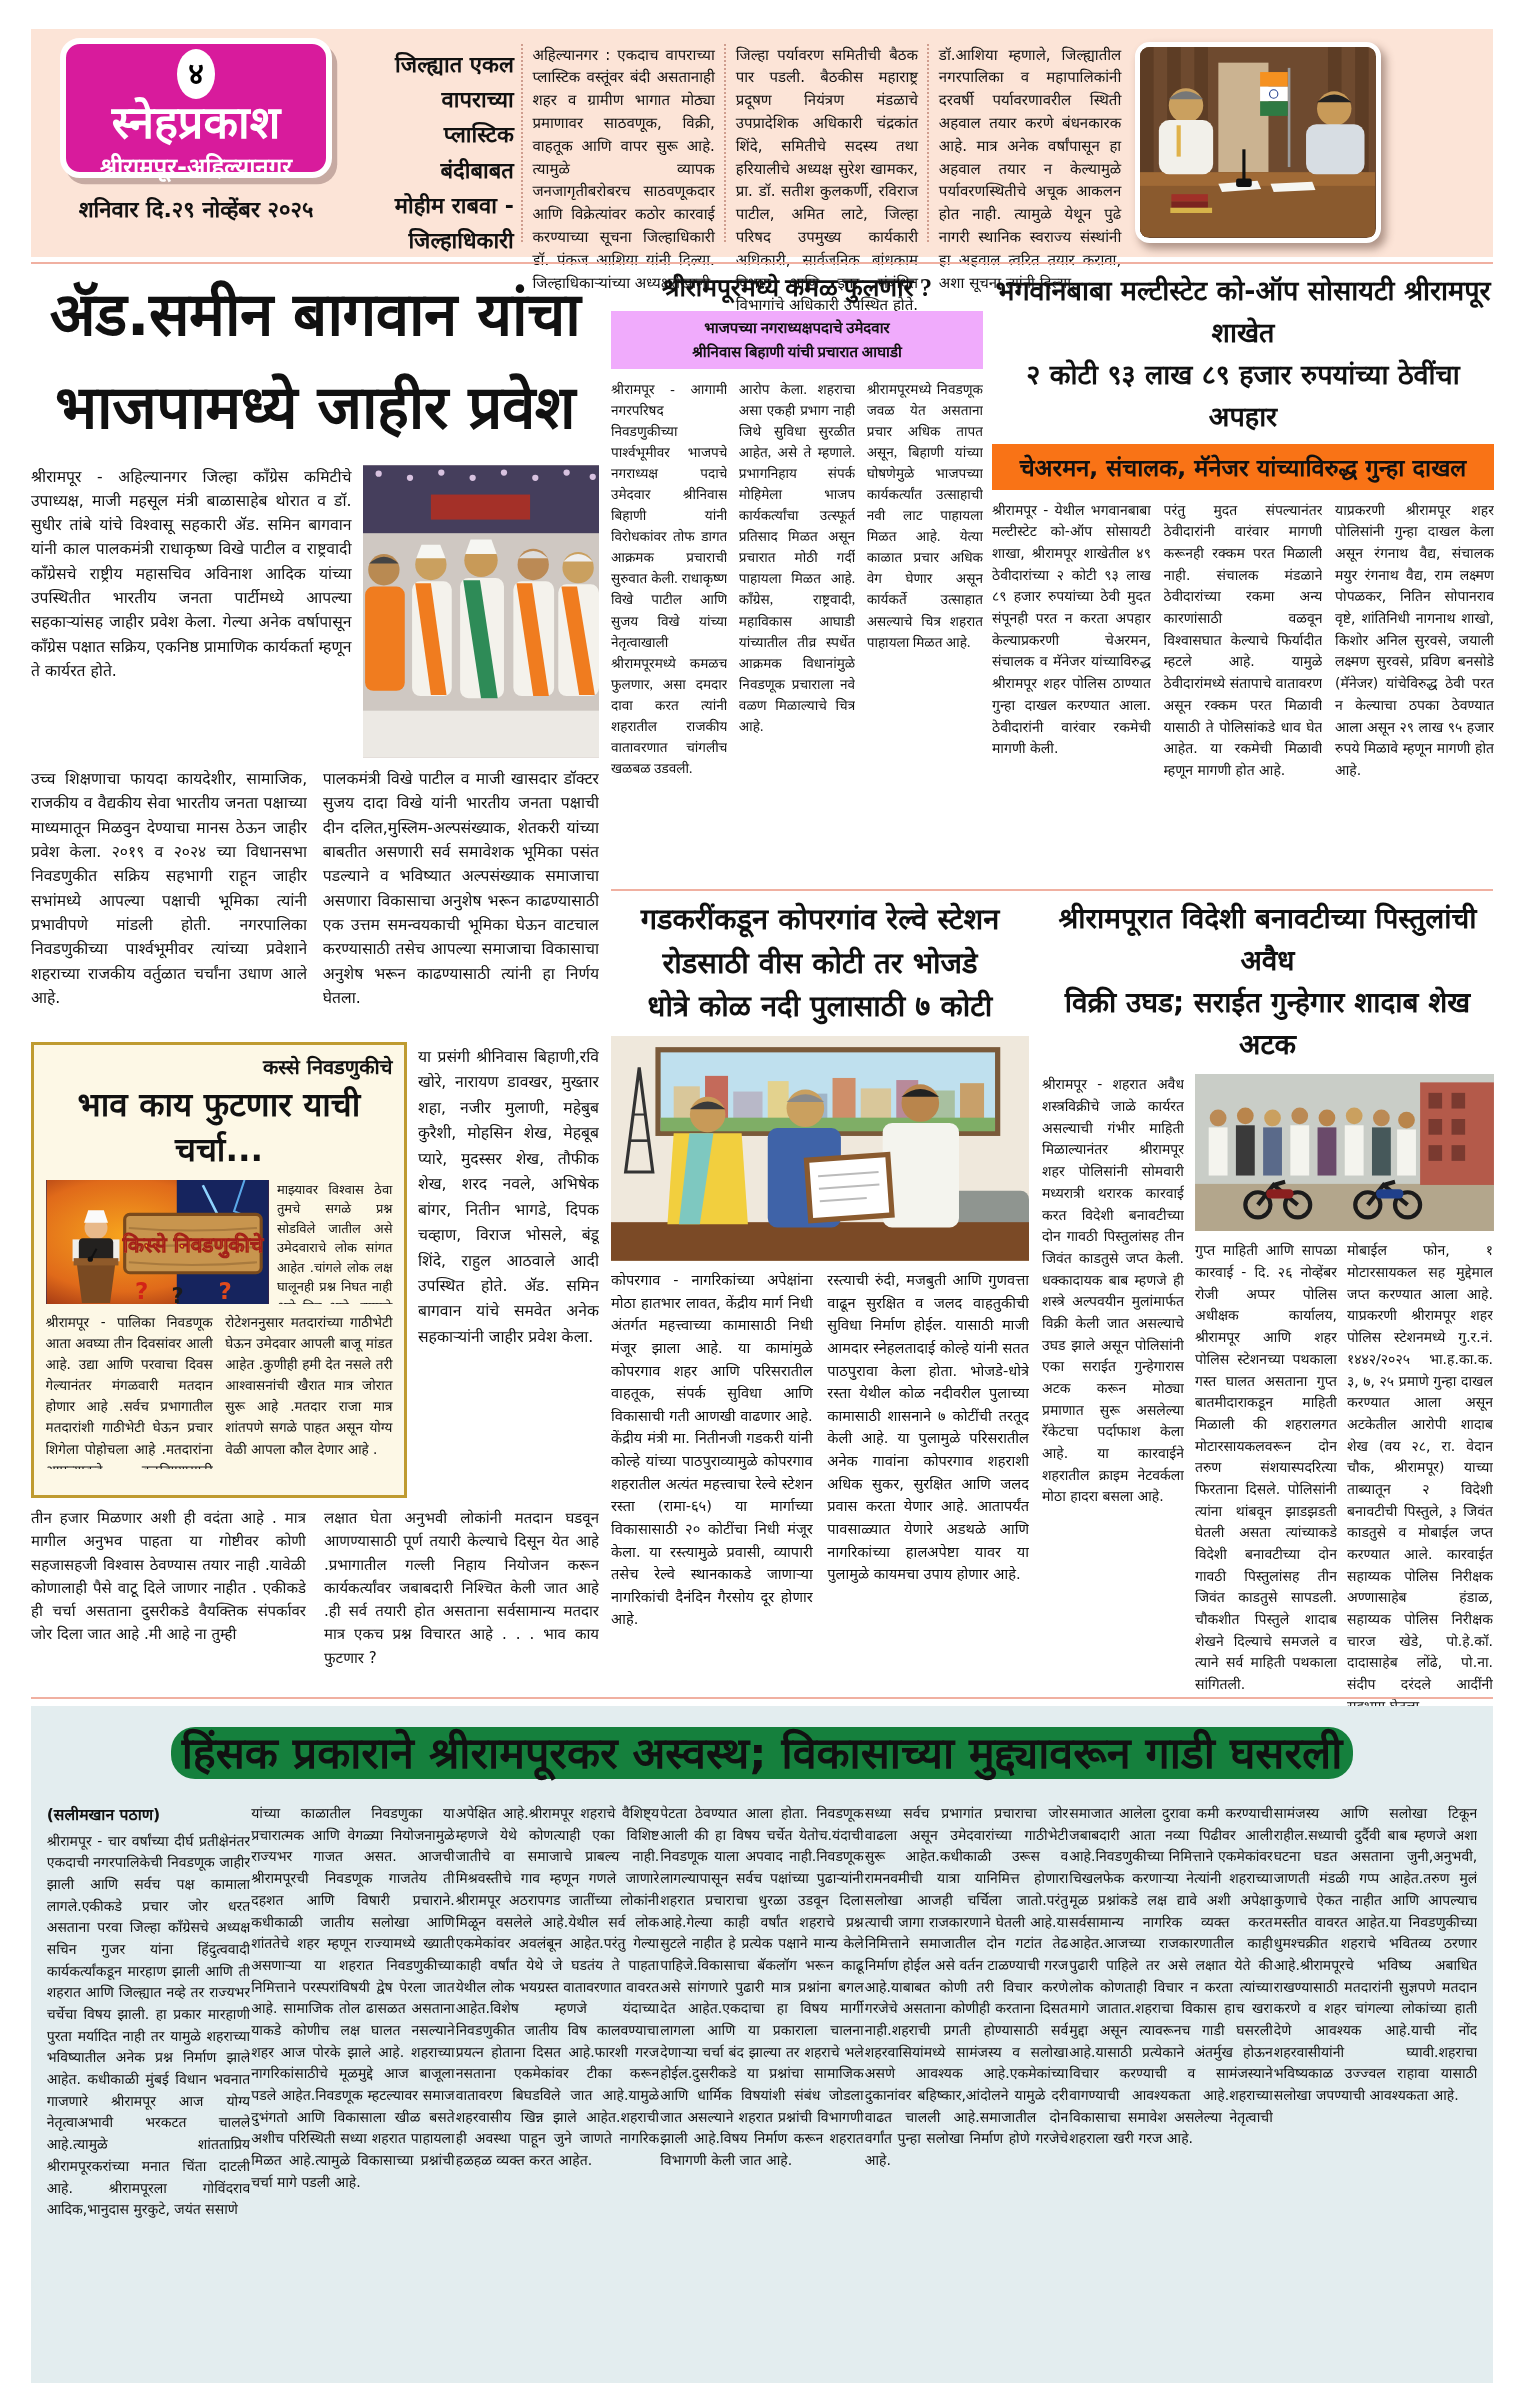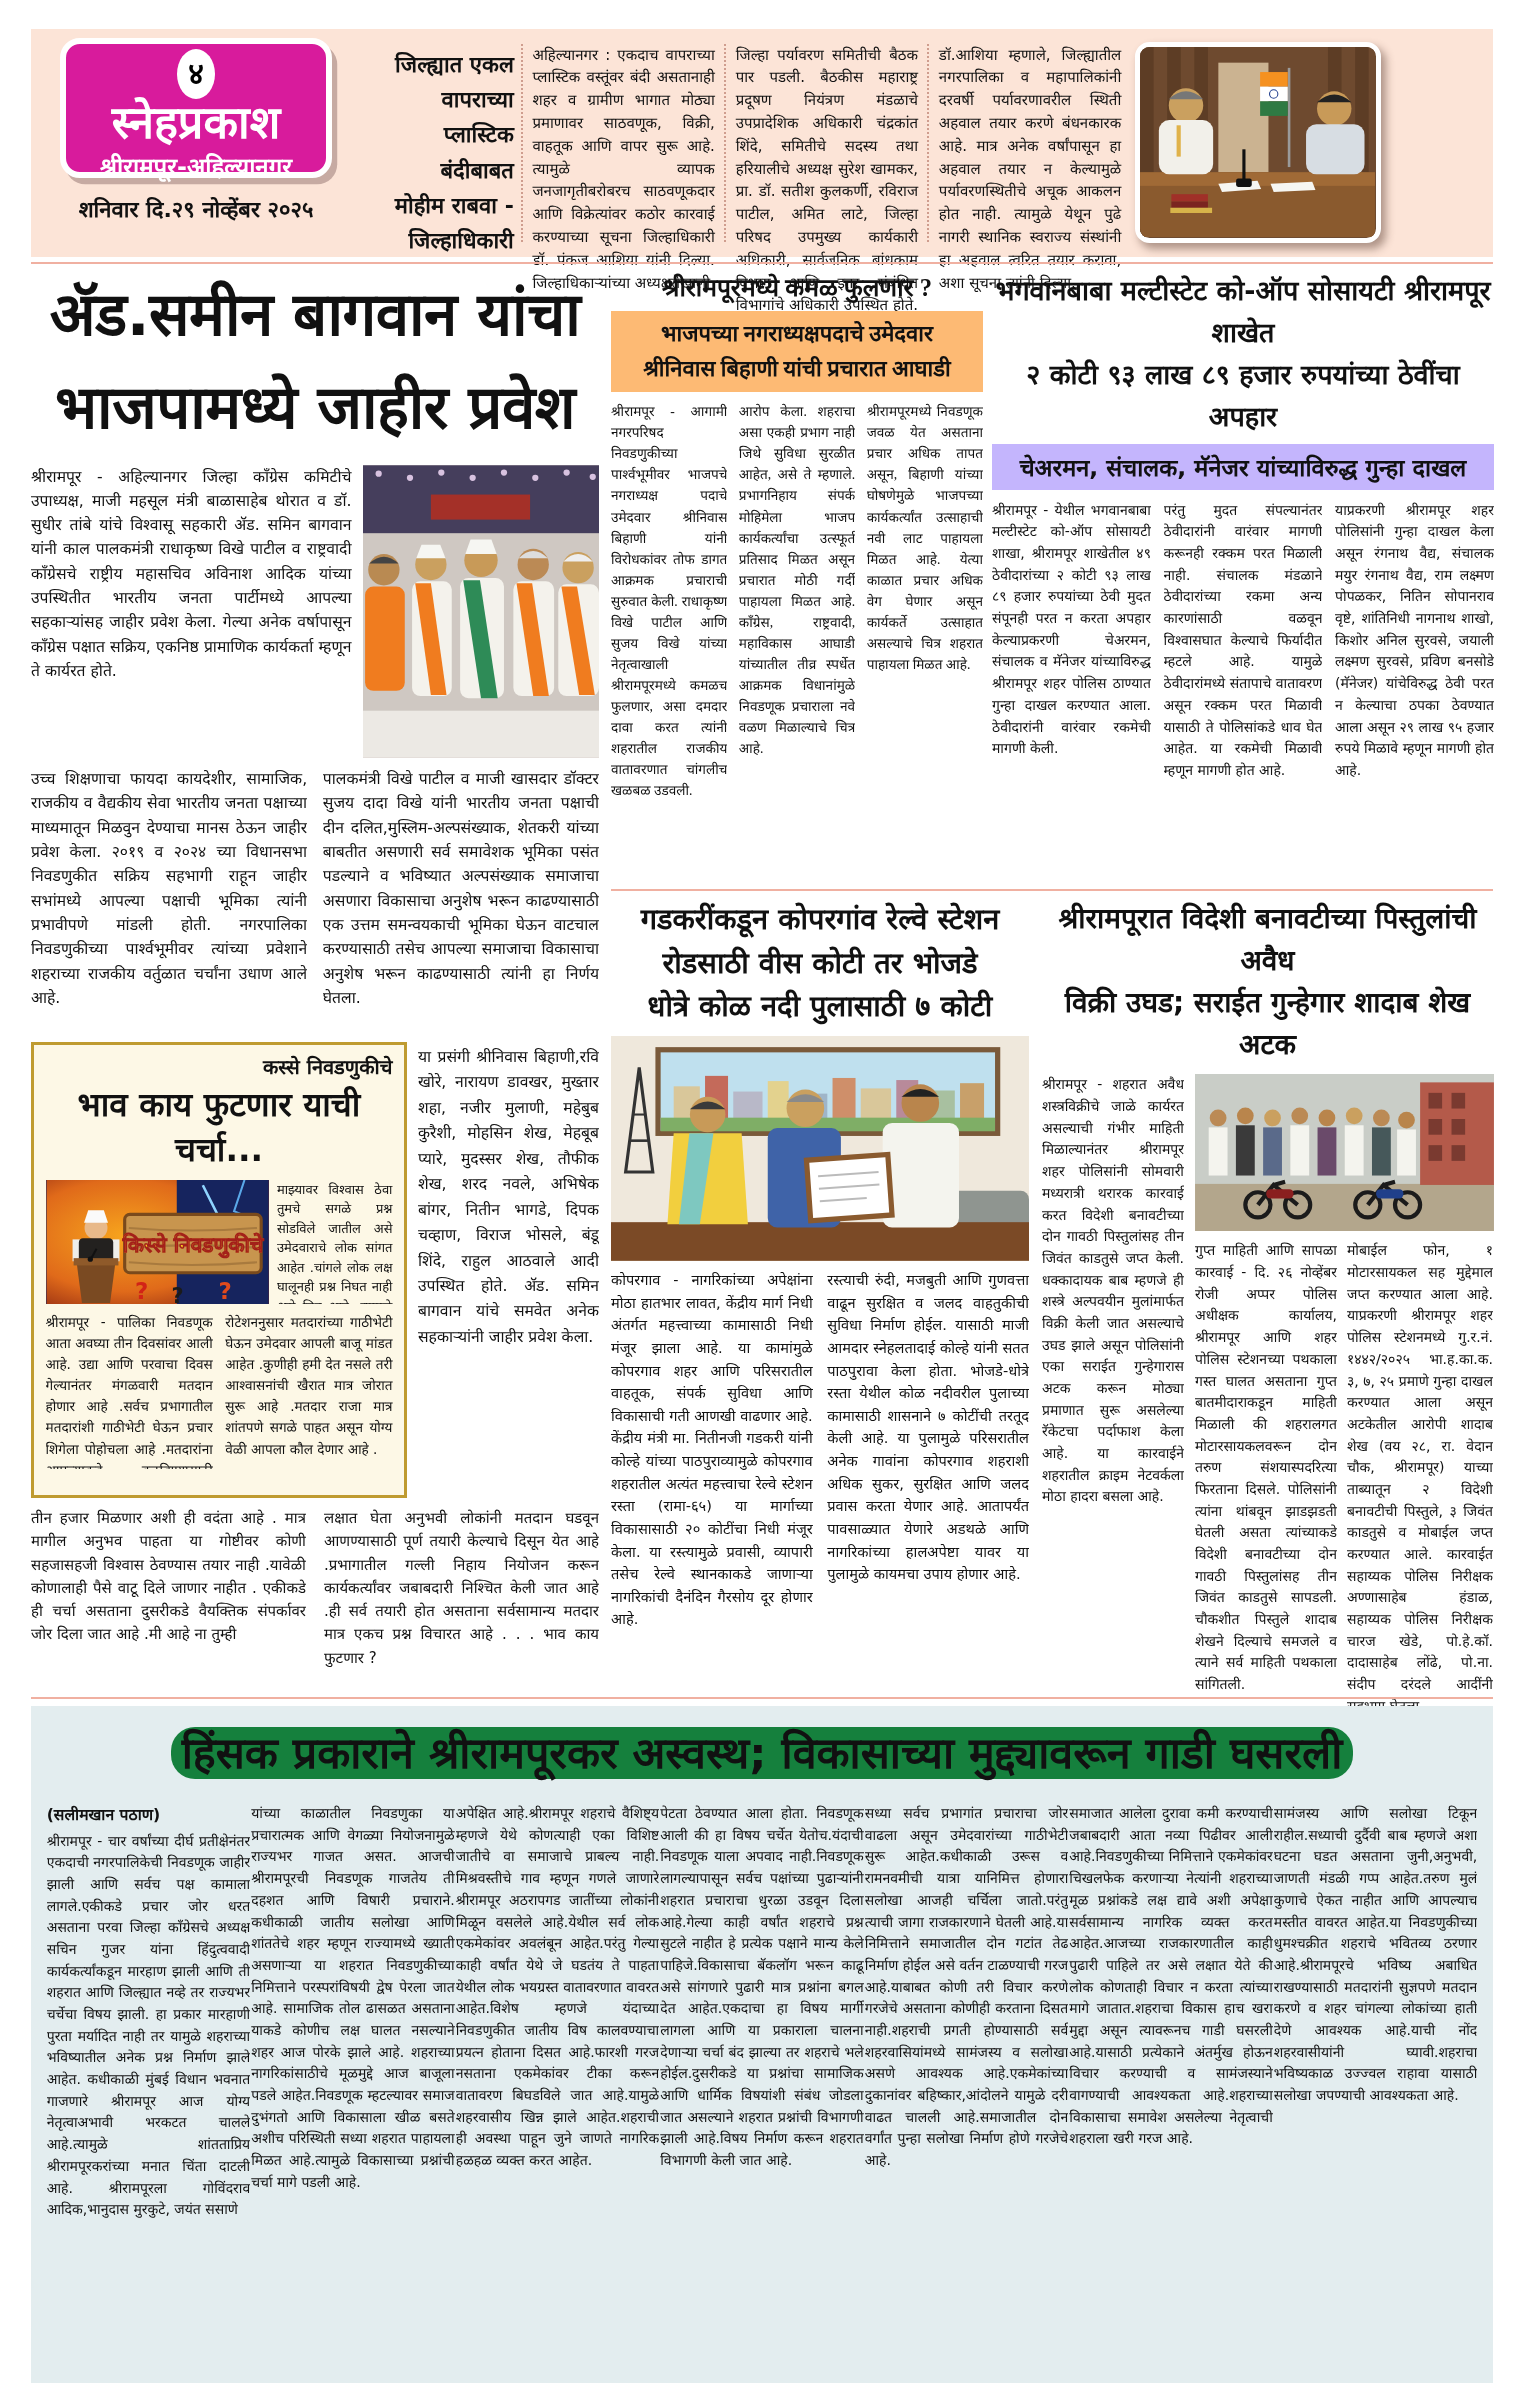--- a/index.html
+++ b/index.html
@@ -44,28 +44,28 @@
   .kisse-title{text-align:center;font-weight:800;font-size:33px;margin-top:1px;}
   .kisse-row{display:flex;gap:8.4px;margin-top:8.4px;}
   .kisse-img{width:223px;height:124px;flex:none;background:#16245e;overflow:hidden;}
   .kisse-side{flex:1;font-size:13px;line-height:1.5;text-align:justify;overflow:hidden;height:124px;}
   .kisse-cols{display:flex;gap:12.6px;margin-top:8.4px;}
   .kisse-col{flex:1;font-size:13.6px;line-height:1.55;text-align:justify;height:157px;overflow:hidden;}
 
   
   #kamal{position:absolute;left:611px;top:270px;width:372px;font-family:Liberation Serif, serif;}
   .kamal-h{font-size:24.6px;font-weight:800;text-align:center;line-height:1.5;}
-  .kamal-sub{background:#fdba74;font-size:22px;font-weight:800;text-align:center;line-height:1.6;padding:5.2px 4.2px;margin-top:4.2px;}
+  .kamal-sub{background:#f0abfc;font-size:15px;font-weight:800;text-align:center;line-height:1.6;padding:5.2px 4.2px;margin-top:4.2px;}
   .kamal-cols{display:flex;gap:11.5px;margin-top:9.4px;}
   .kamal-col{flex:1;font-size:13.6px;line-height:1.55;text-align:justify;height:429px;overflow:hidden;}
 
   
   #society{position:absolute;left:992px;top:270px;width:502px;}
   .soc-h{font-size:27px;font-weight:800;text-align:center;line-height:1.55;}
-  .soc-sub{background:#c4b5fd;font-size:23.5px;font-weight:800;text-align:center;padding:7.3px 4.2px;margin-top:6.3px;}
+  .soc-sub{background:#f97316;font-size:23.5px;font-weight:800;text-align:center;padding:7.3px 4.2px;margin-top:6.3px;}
   .soc-cols{display:flex;gap:12.6px;margin-top:9.4px;}
   .soc-col{flex:1;font-size:14px;line-height:1.55;text-align:justify;height:403px;overflow:hidden;}
 
   
   #gadkari{position:absolute;left:611px;top:898px;width:418px;}
   .gad-h{font-size:29px;font-weight:800;text-align:center;line-height:1.5;}
   .gad-photo{width:418px;height:225px;margin-top:7.3px;background:#efe8dc;overflow:hidden;}
   .gad-cols{display:flex;gap:14.6px;margin-top:8.4px;}
   .gad-col{flex:1;font-size:14.6px;line-height:1.55;text-align:justify;height:424px;overflow:hidden;}
 

